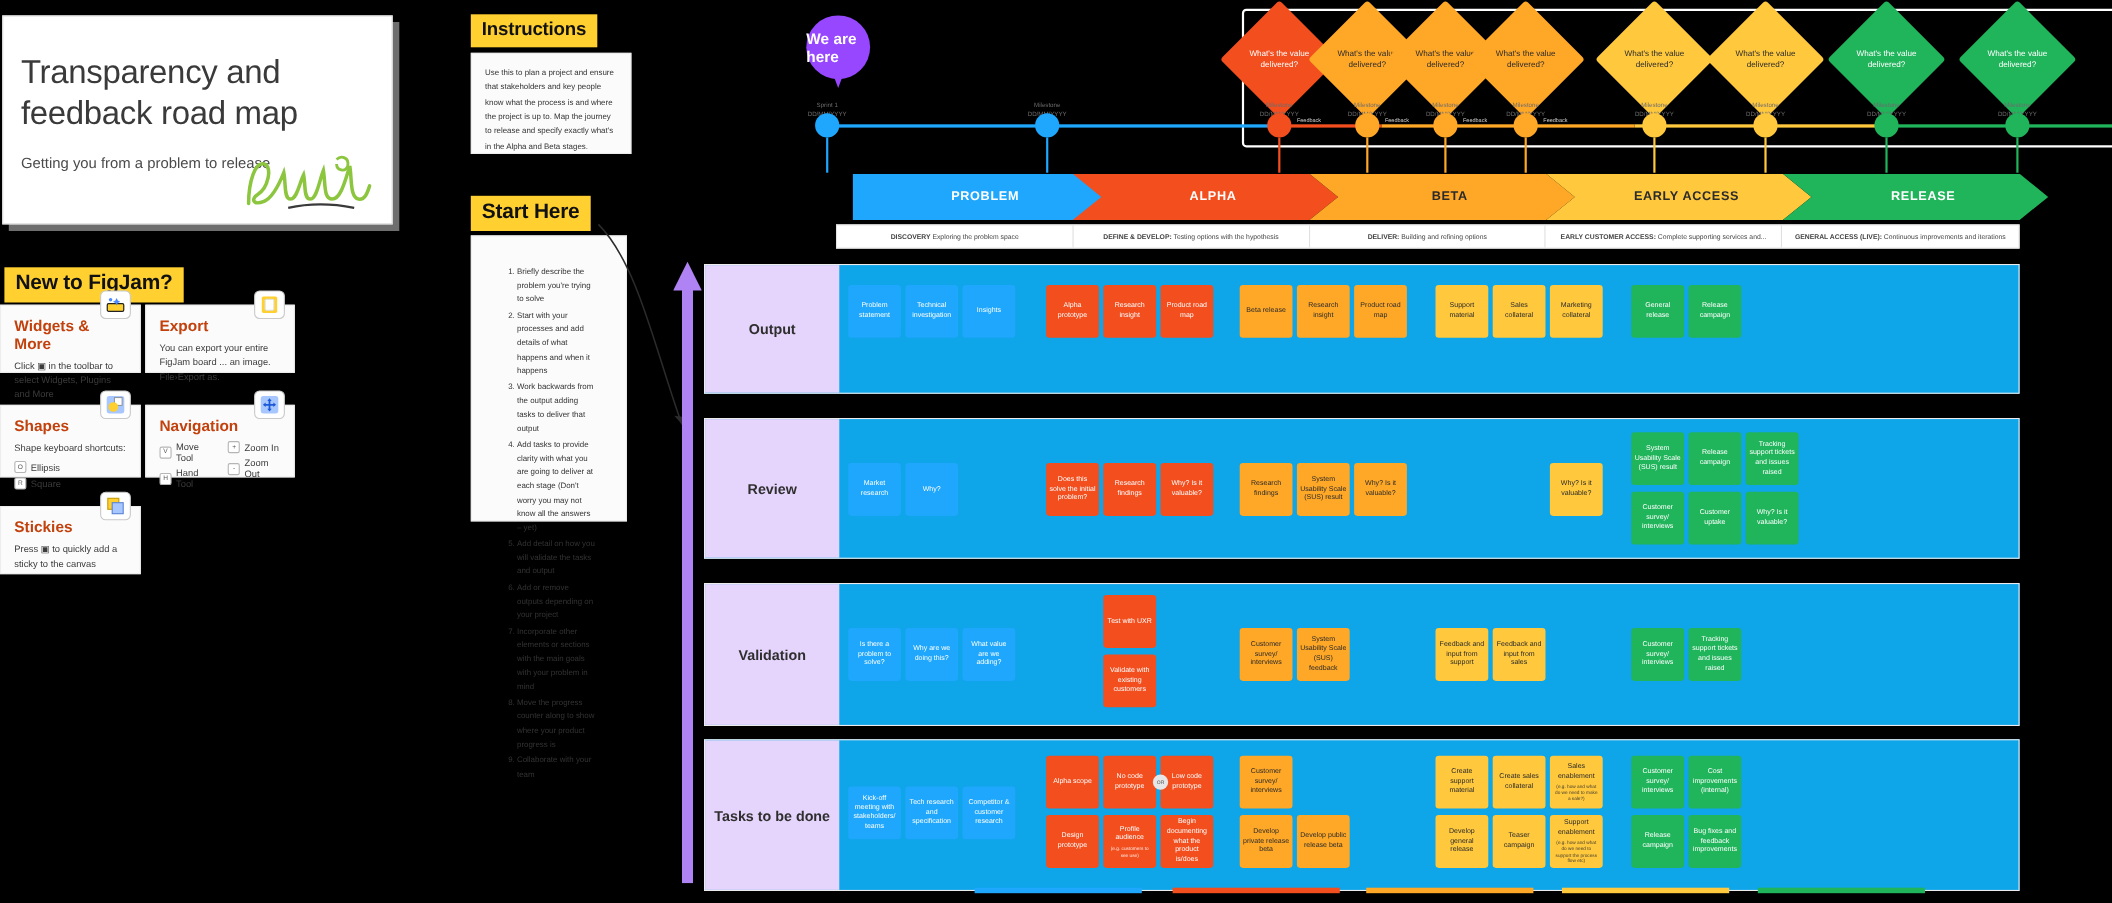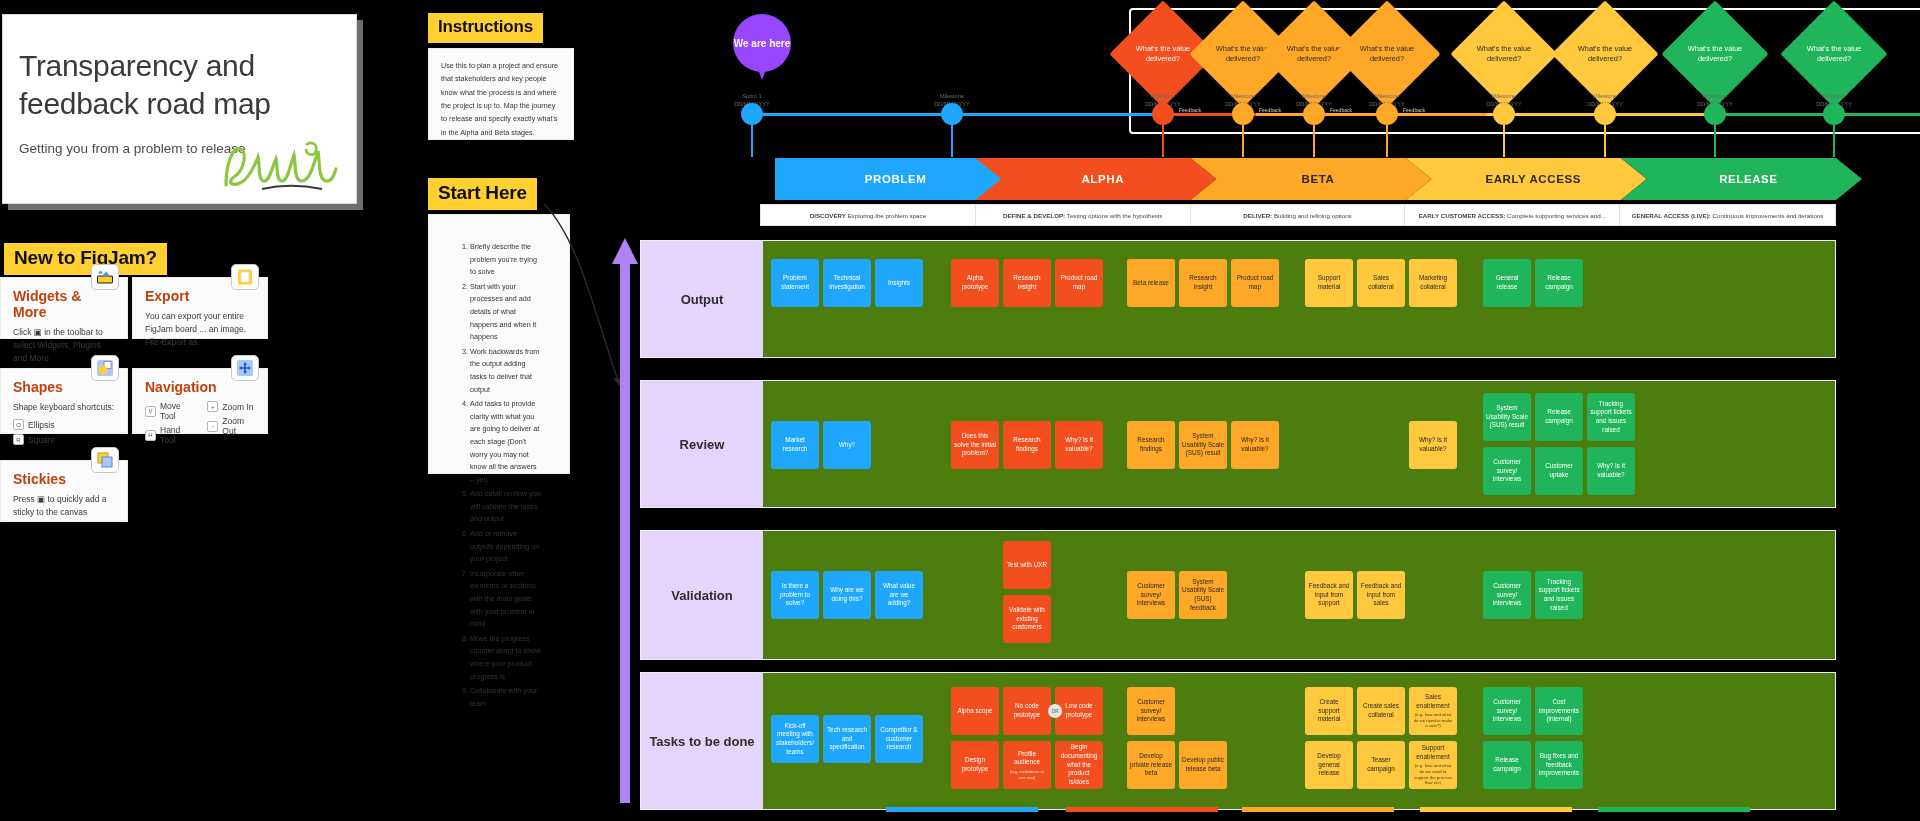--- a/index.html
+++ b/index.html
@@ -104,21 +104,21 @@
   .tl-stub { position:absolute; width:2px; }
   .conn-label {
     position:absolute; font-size:5px; color:#cfcfcf; white-space:nowrap;
   }
   .pin {
     position:absolute; left:733px; top:14px; width:58px; height:64px;
   }
   .pin .ball {
     width:58px; height:58px; border-radius:50%; background:#9747FF;
     display:flex; align-items:center; justify-content:center;
-    color:#fff; font-size:10px; font-weight:600;
+    color:#fff; font-size:14px; font-weight:600;
   }
   .pin .tip {
     position:absolute; left:23px; top:50px; width:0; height:0;
     border-left:6px solid transparent; border-right:6px solid transparent;
     border-top:16px solid #9747FF;
   }
 
   
   #phase-band { position:absolute; left:760px; top:158px; width:1076px; height:42px; }
   .phase {
@@ -133,21 +133,21 @@
   .phase-sub {
     height:100%; display:flex; align-items:center; justify-content:center;
     border-right:1px solid #e0e0e0; font-size:6.2px; color:#444;
     text-align:center; padding:0 4px;
   }
   .phase-sub:last-child { border-right:none; }
   .phase-sub b { font-weight:700; }
 
   
   .row {
-    position:absolute; left:640px; background:#4d7c0f; border:1px solid #ececec;
+    position:absolute; left:640px; background:#0ea5e9; border:1px solid #ececec;
     display:flex;
   }
   .row-label {
     width:122px; flex:0 0 122px; background:#E5D4FB;
     display:flex; align-items:center; justify-content:center;
     font-size:13px; font-weight:700; color:#2e2e2e; text-align:center;
   }
   .row-body { position:relative; flex:1; }
   #row-output     { top:240px; width:1196px; height:118px; }
   #row-review     { top:380px; width:1196px; height:128px; }

